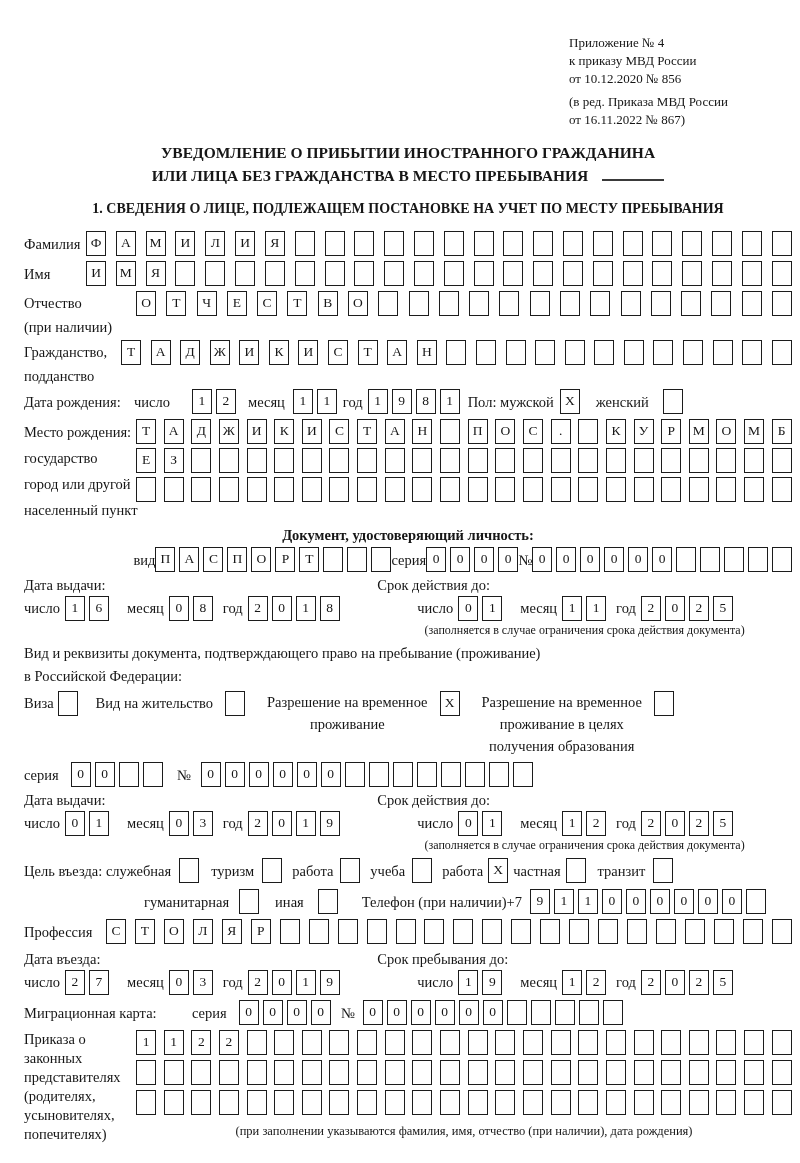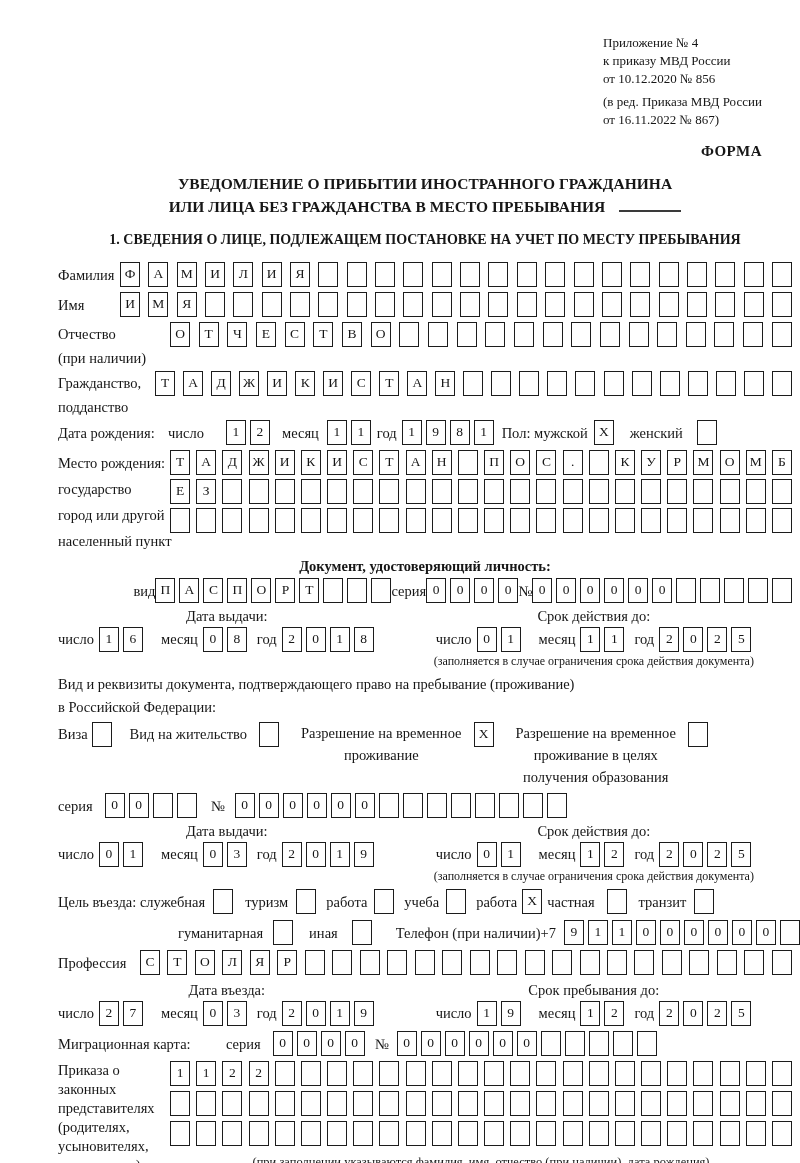--- a/index.html
+++ b/index.html
@@ -1,18 +1,18 @@
 <!DOCTYPE html>
 <html><head>
 <meta charset="utf-8">
 <style>
   *{box-sizing:border-box;margin:0;padding:0}
   html,body{width:800px;height:1163px;overflow:hidden}
   body{background:#ffffff;color:#161616;font-family:"Liberation Serif","DejaVu Serif",serif}
-  .page{width:800px;height:1163px;padding:34px 8px 10px 58px;position:relative}
+  .page{width:800px;height:1163px;padding:34px 8px 10px 24px;position:relative}
 
   
   .hdr{margin-left:545px;font-size:13px;line-height:1.4}
   .hdr .ed{margin-top:4px}
   .forma{margin-top:14px;margin-right:30px;text-align:right;font-weight:bold;font-size:15px;letter-spacing:.5px}
 
   
   .title{margin-top:12px;text-align:center;font-weight:bold;font-size:15.5px;line-height:23px}
   .t-underline{display:inline-block;width:62px;border-bottom:2px solid #3a3a3a;height:14px;margin-left:14px}
   .sect{margin-top:14px;text-align:center;font-weight:bold;font-size:14px;white-space:nowrap}
@@ -26,21 +26,21 @@
   .cell{flex:none;width:20px;height:25px;border:1.5px solid #1c1c1c;display:flex;align-items:center;justify-content:center;font-size:13.5px;background:#fff}
   .labelcol{display:flex;flex-direction:column}
 
   .dochead{margin-top:4px;text-align:center;font-weight:bold;font-size:14.5px}
 
   
   .dates{display:flex;margin-top:2px}
   .half{display:flex;flex-direction:column}
   .half.l{width:46%}
   .half.r{width:54%}
-  .cap{text-align:center;font-size:14.5px;line-height:19px}
+  .cap{text-align:left;font-size:14.5px;line-height:19px}
   .grp{display:flex;align-items:center}
   .grp .lb{margin-right:5px}
   .grp .cells{margin-right:10px}
   .note{font-size:12px;line-height:15px;text-align:center;margin-top:1px}
 
   .intro{font-size:14.5px;line-height:23px;margin-top:4px}
   .optml{text-align:center;font-size:14.5px;line-height:22px}
   .opts{align-items:flex-start}
   .pair{display:flex;align-items:flex-start}
   .pair .cells{margin-top:0}
@@ -52,21 +52,20 @@
 
 <div class="page">
 
   <div class="hdr">
     <div>Приложение № 4</div>
     <div>к приказу МВД России</div>
     <div>от 10.12.2020 № 856</div>
     <div class="ed">(в ред. Приказа МВД России</div>
     <div>от 16.11.2022 № 867)</div>
   </div>
-  <div class="forma">ФОРМА</div>
 
   <div class="title">
     <div>УВЕДОМЛЕНИЕ О ПРИБЫТИИ ИНОСТРАННОГО ГРАЖДАНИНА</div>
     <div><span>ИЛИ ЛИЦА БЕЗ ГРАЖДАНСТВА В МЕСТО ПРЕБЫВАНИЯ</span><span class="t-underline"></span></div>
   </div>
   <div class="sect">1. СВЕДЕНИЯ О ЛИЦЕ, ПОДЛЕЖАЩЕМ ПОСТАНОВКЕ НА УЧЕТ ПО МЕСТУ ПРЕБЫВАНИЯ</div>
 
   <div class="row" style="margin-top:14px">
     <span class="lb" style="width:62px">Фамилия</span>
     <span class="cells grow">
@@ -522,21 +521,21 @@
         <span class="cell"></span>
       </span>
     <span class="lb" style="margin-right:7px">учеба</span>
     <span class="cells" style="margin-right:10px">
         <span class="cell"></span>
       </span>
     <span class="lb" style="margin-right:5px">работа</span>
     <span class="cells" style="margin-right:5px">
         <span class="cell">X</span>
       </span>
-    <span class="lb" style="margin-right:12px">частная</span>
+    <span class="lb" style="margin-right:5px">частная</span>
     <span class="cells" style="margin-right:12px">
         <span class="cell"></span>
       </span>
     <span class="lb" style="margin-right:8px">транзит</span>
     <span class="cells">
         <span class="cell"></span>
       </span>
   </div>
 
   <div class="row" style="margin-top:4px">

